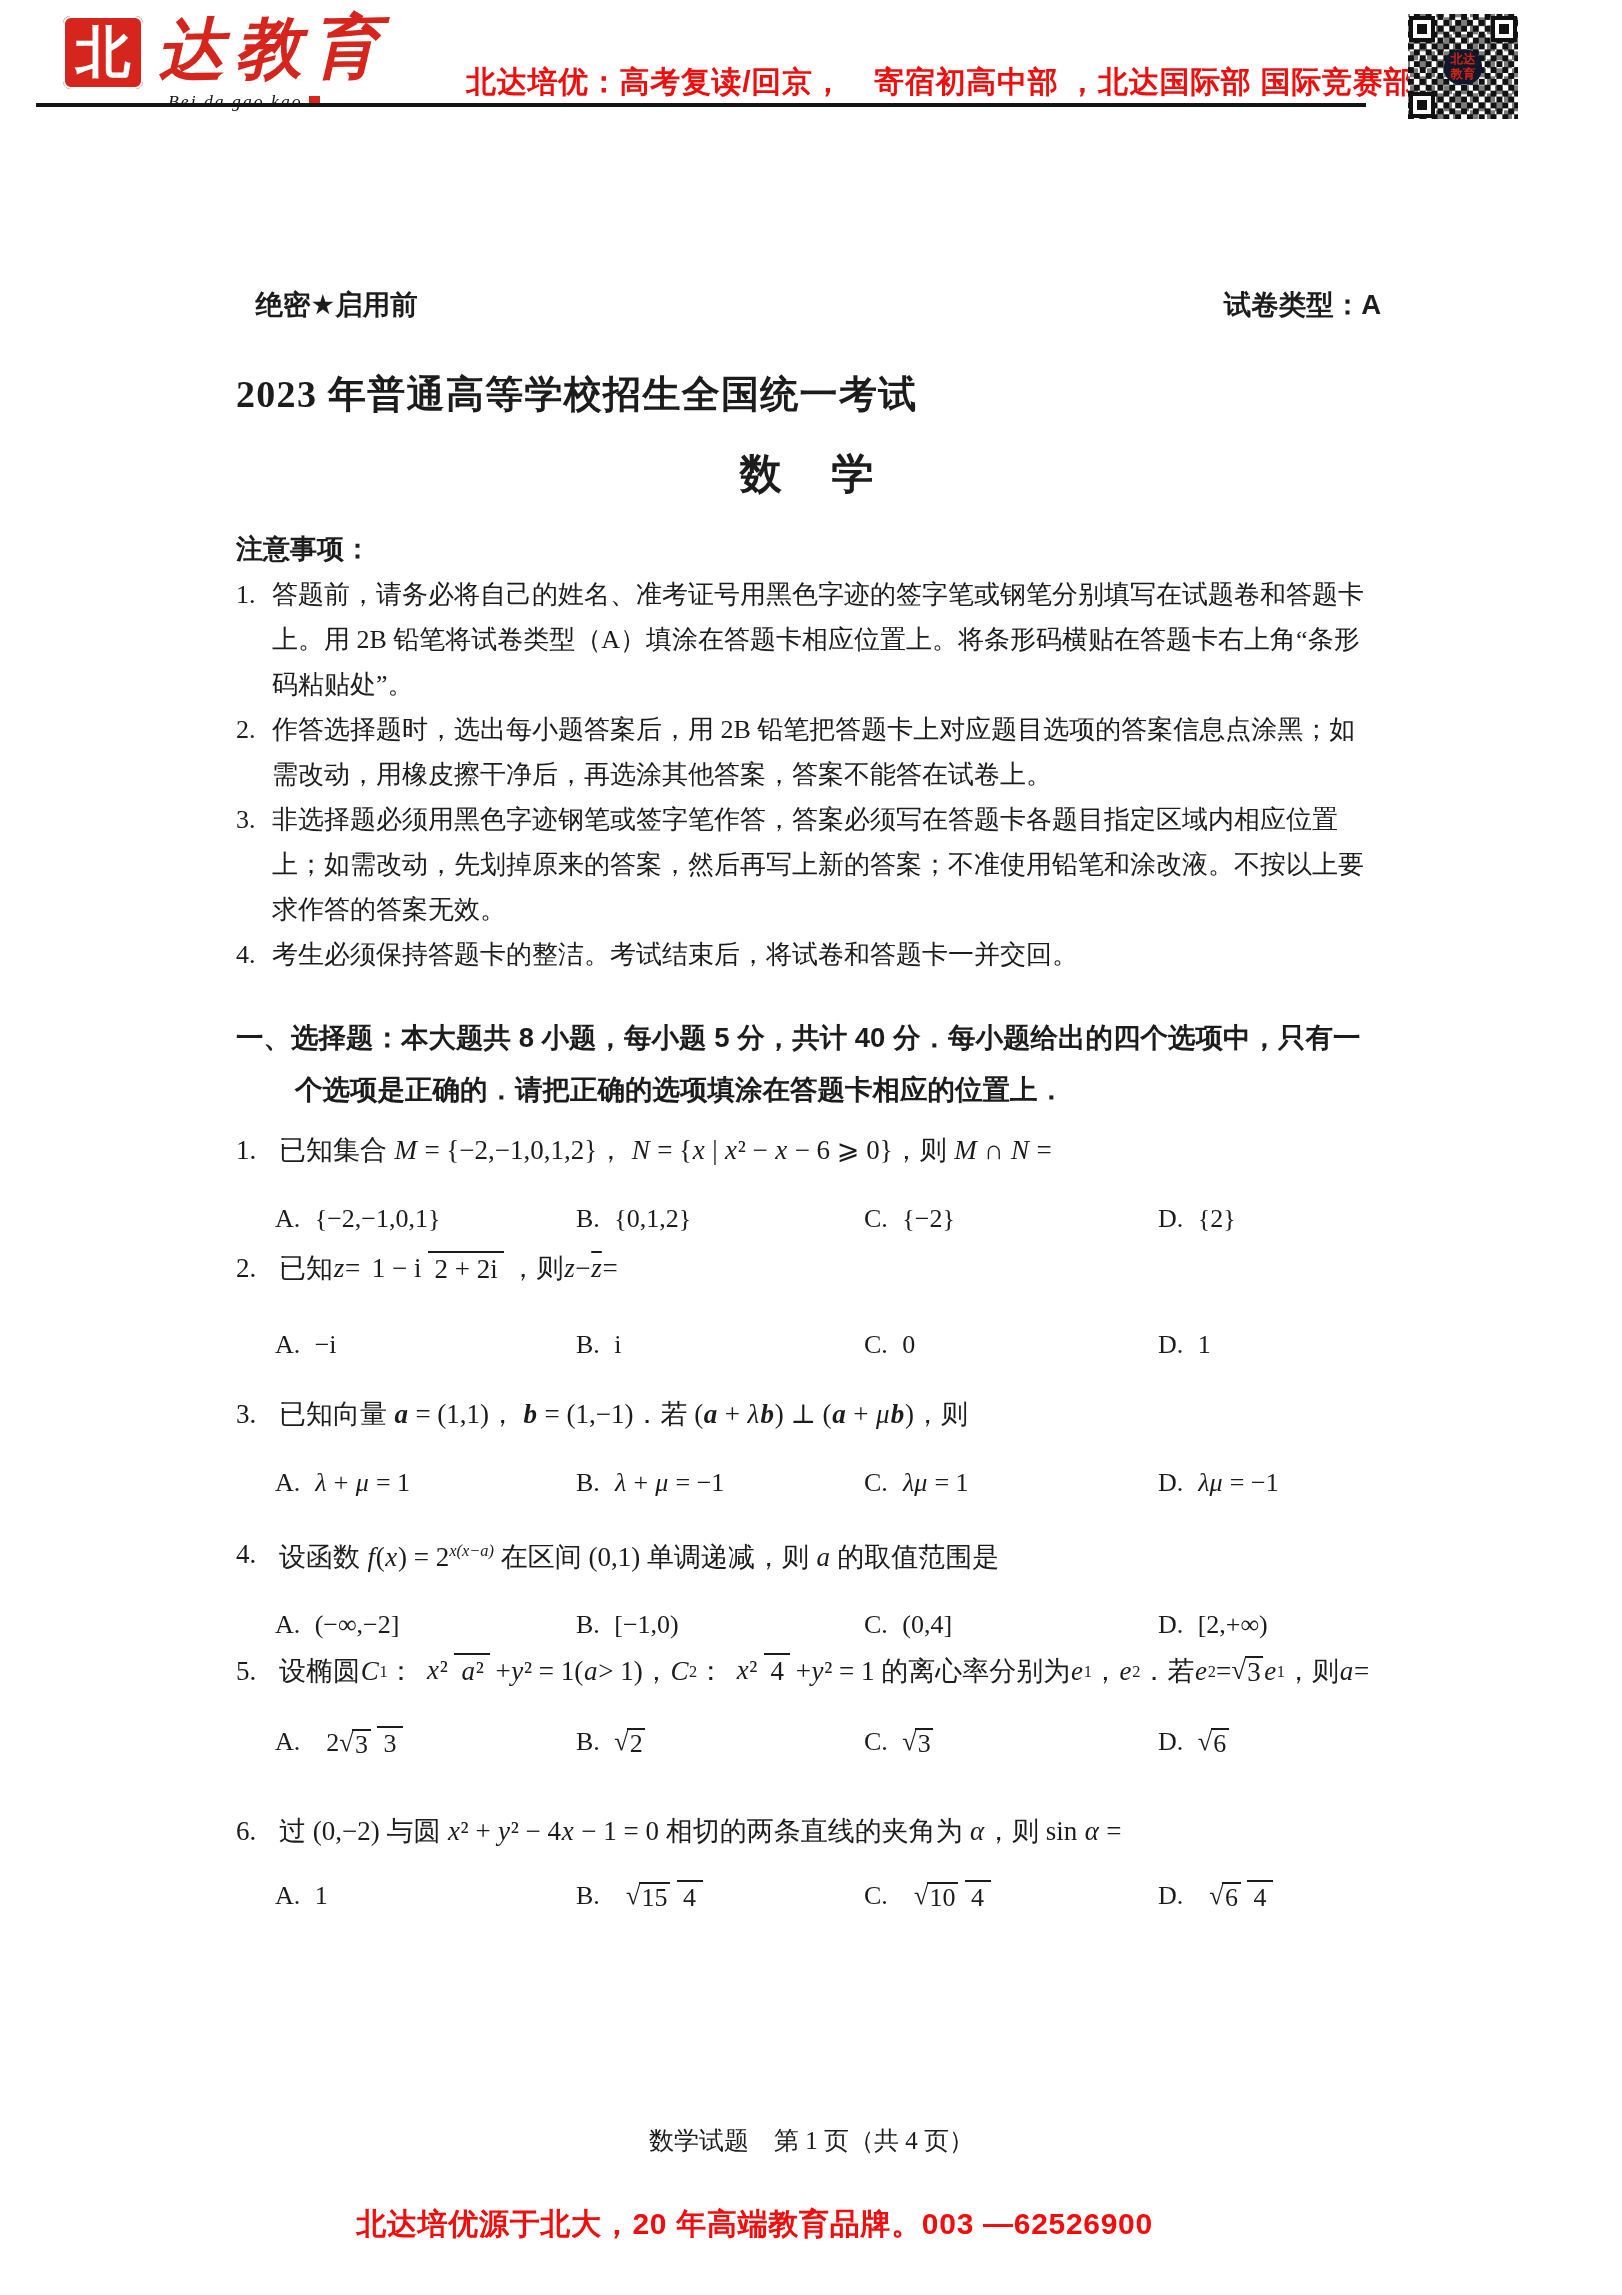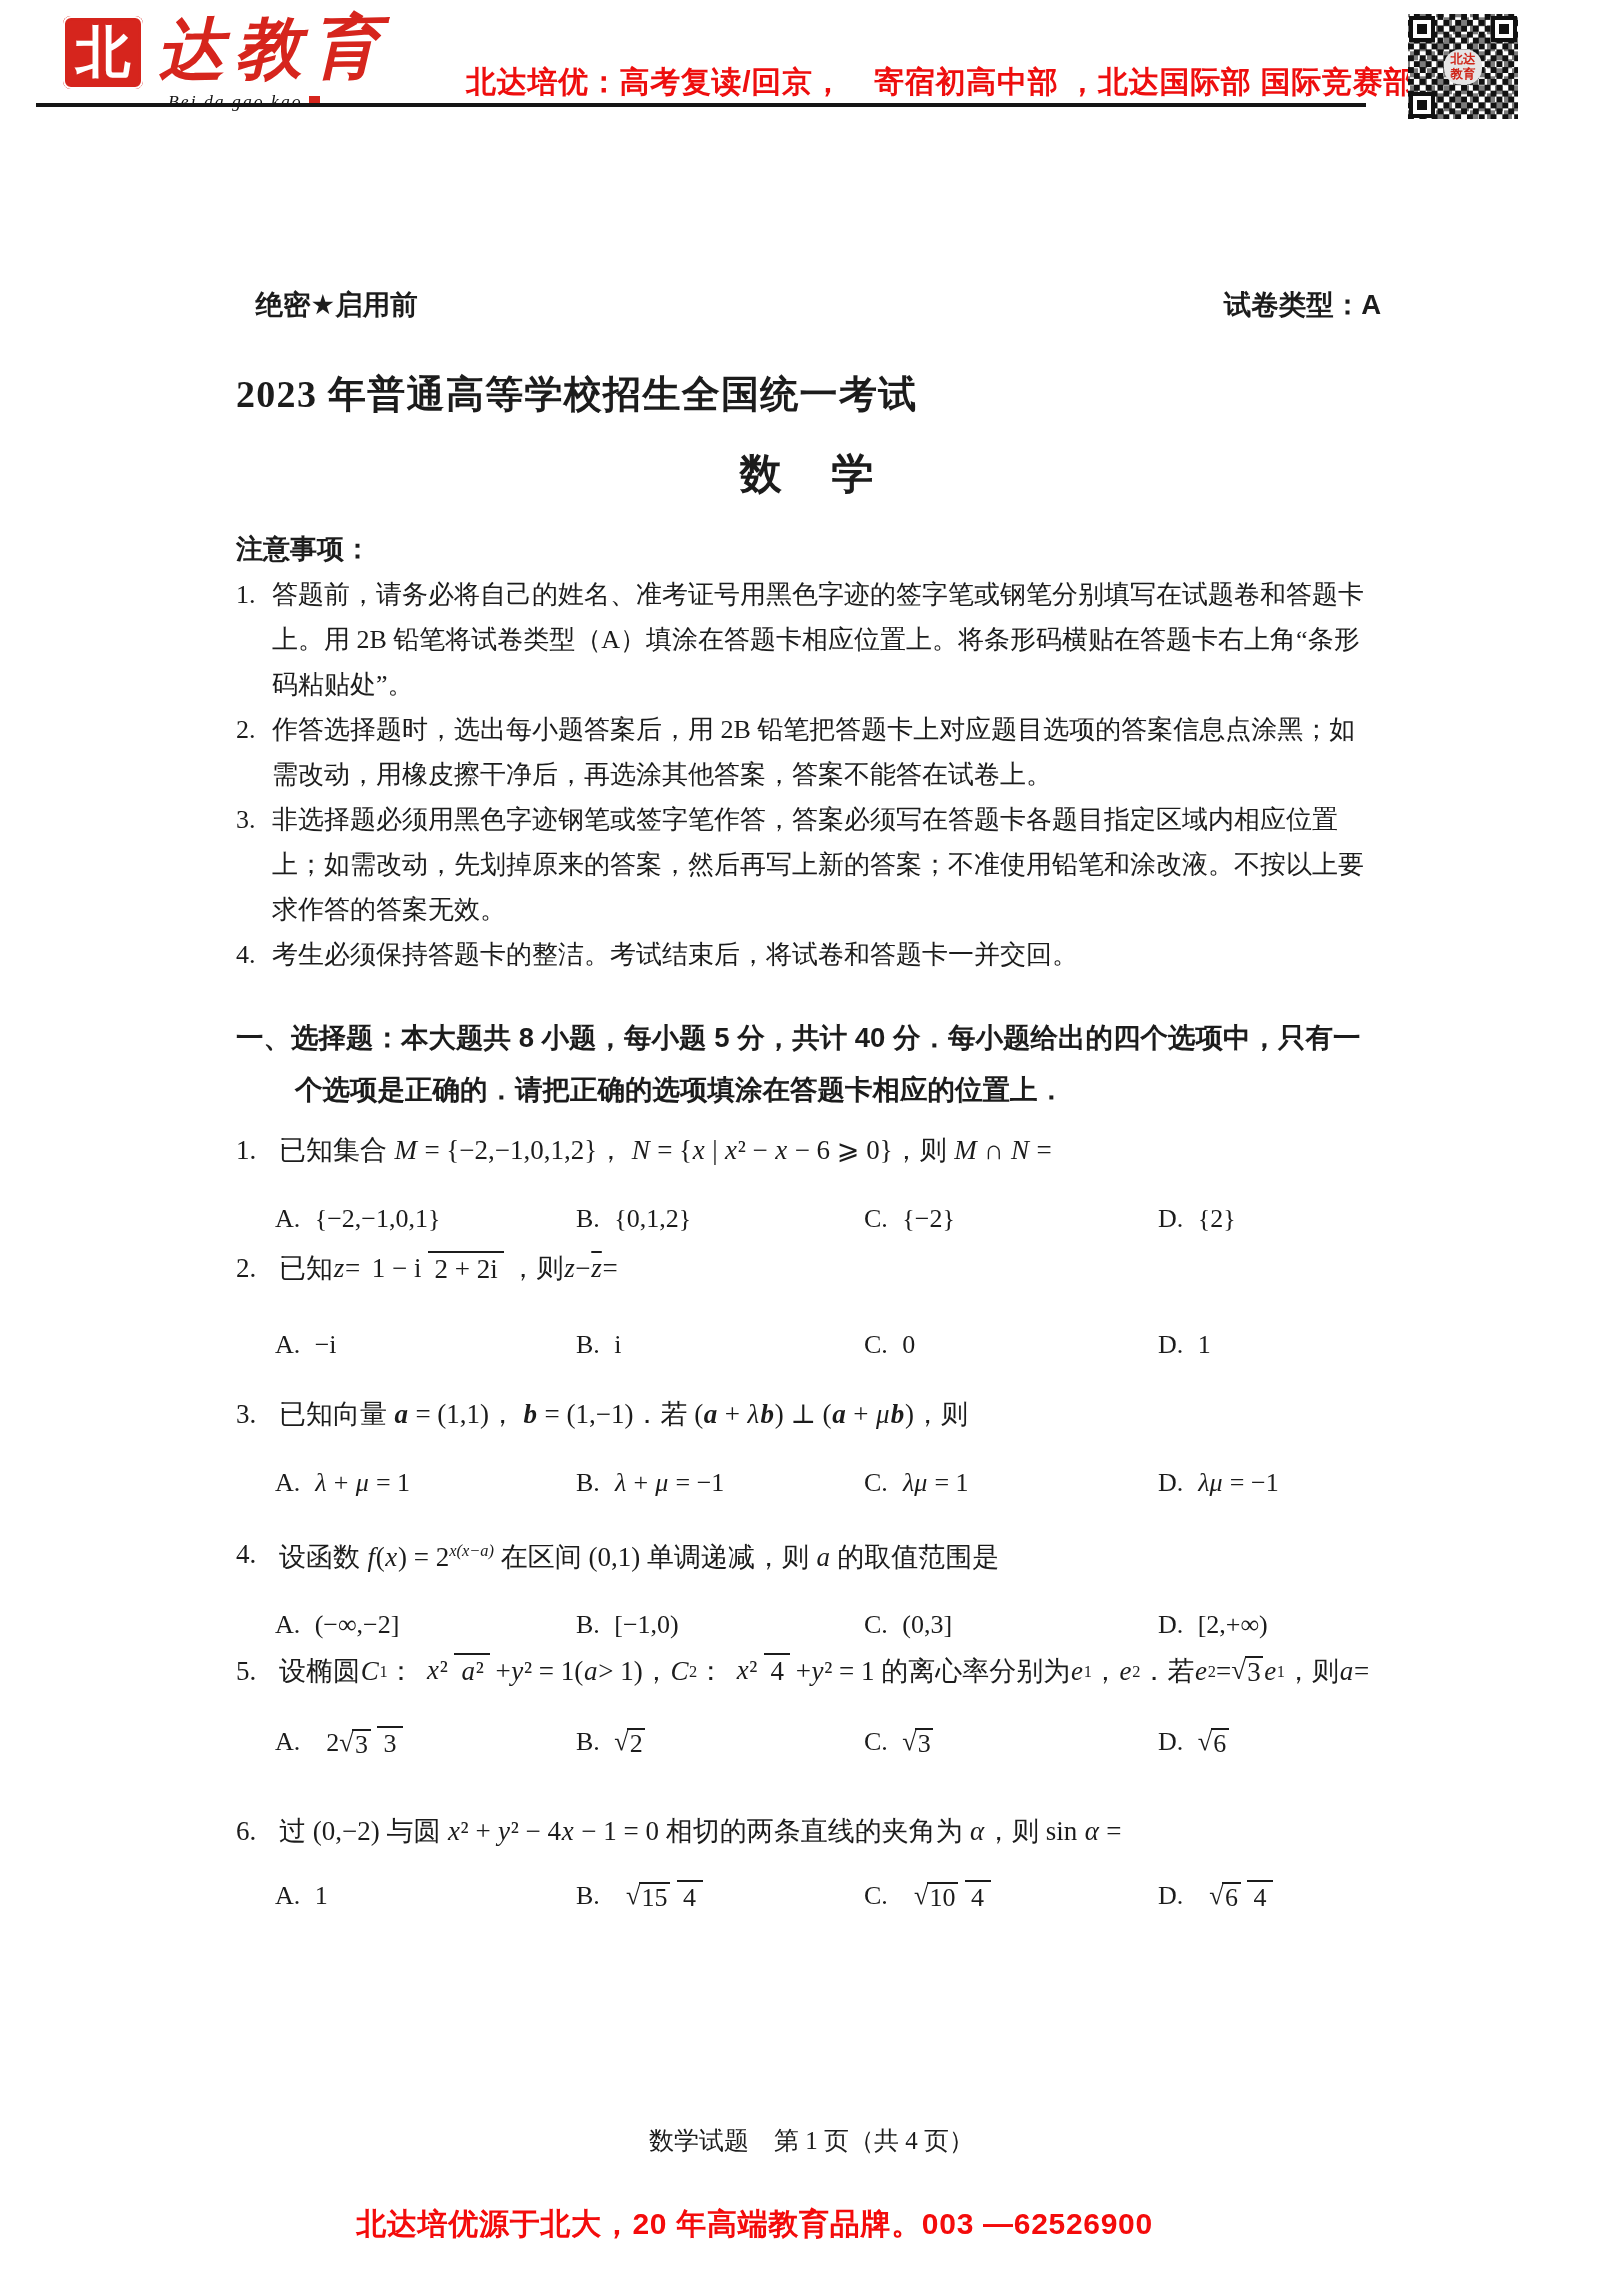--- a/index.html
+++ b/index.html
@@ -19,21 +19,21 @@
   .logo-sub{margin-left:105px;margin-top:2.6px;font-size:17.7px;letter-spacing:2px;color:#111;font-style:italic;}
   .logo-sub .sq{display:inline-block;width:11px;height:11px;background:#d6251d;margin-left:6.5px;}
   .slogan{position:absolute;left:466px;top:62px;font-size:30px;color:#ee0e0e;letter-spacing:0.7px;white-space:nowrap;}
   .qr{position:absolute;left:1408px;top:14.4px;width:110px;height:105px;}
   .qr-bg{position:absolute;inset:0;background:repeating-conic-gradient(#111 0% 25%,#fff 0% 50%) 0 0/11.8px 11.8px;}
   .qr-bg2{position:absolute;inset:0;background:repeating-conic-gradient(transparent 0% 25%,#111 0% 50%) 2px 3.3px/17px 17px;opacity:.55;}
   .finder{position:absolute;width:26px;height:26px;border:4.6px solid #111;background:#fff;box-sizing:border-box;}
   .finder-core{position:absolute;inset:3.9px;background:#111;}
   .f-tl{left:1.3px;top:1.3px}.f-tr{right:1.3px;top:1.3px}.f-bl{left:1.3px;bottom:1.3px}
   .qr-label{position:absolute;left:50%;top:50%;transform:translate(-50%,-50%);width:38px;height:35px;
-            background:#e5e5e5;border-radius:16px;display:flex;flex-direction:column;align-items:center;
+            background:#0f172a;border-radius:16px;display:flex;flex-direction:column;align-items:center;
             justify-content:center;font-size:12.4px;color:#cf2417;font-weight:700;line-height:1.25;}
   .rule{position:absolute;top:103px;left:36px;width:1330px;height:3.9px;background:#151515;}
 
   
   .content{position:absolute;left:236px;top:0;width:1145px;padding-top:287px;}
   .meta{display:flex;justify-content:space-between;align-items:baseline;font-size:27.5px;gap:25px;}
   .meta-left{padding-left:19.6px;}
   .title{margin-top:46px;text-align:left;font-size:38px;font-weight:700;letter-spacing:1.3px;}
   .subject{margin-top:26px;text-align:center;font-size:42px;font-weight:700;letter-spacing:3.9px;}
   .info{margin-top:26px;font-size:26px;}
@@ -243,21 +243,21 @@
         <div class="option">
             <span class="opt-label">A.</span>
             <span><span>(−∞,−2]</span></span>
           </div>
         <div class="option">
             <span class="opt-label">B.</span>
             <span><span>[−1,0)</span></span>
           </div>
         <div class="option">
             <span class="opt-label">C.</span>
-            <span><span>(0,3]</span></span>
+            <span><span>(0,4]</span></span>
           </div>
         <div class="option">
             <span class="opt-label">D.</span>
             <span><span>[2,+∞)</span></span>
           </div>
       </div>
     </div>
 
     <div class="question q5">
       <div class="stem">

